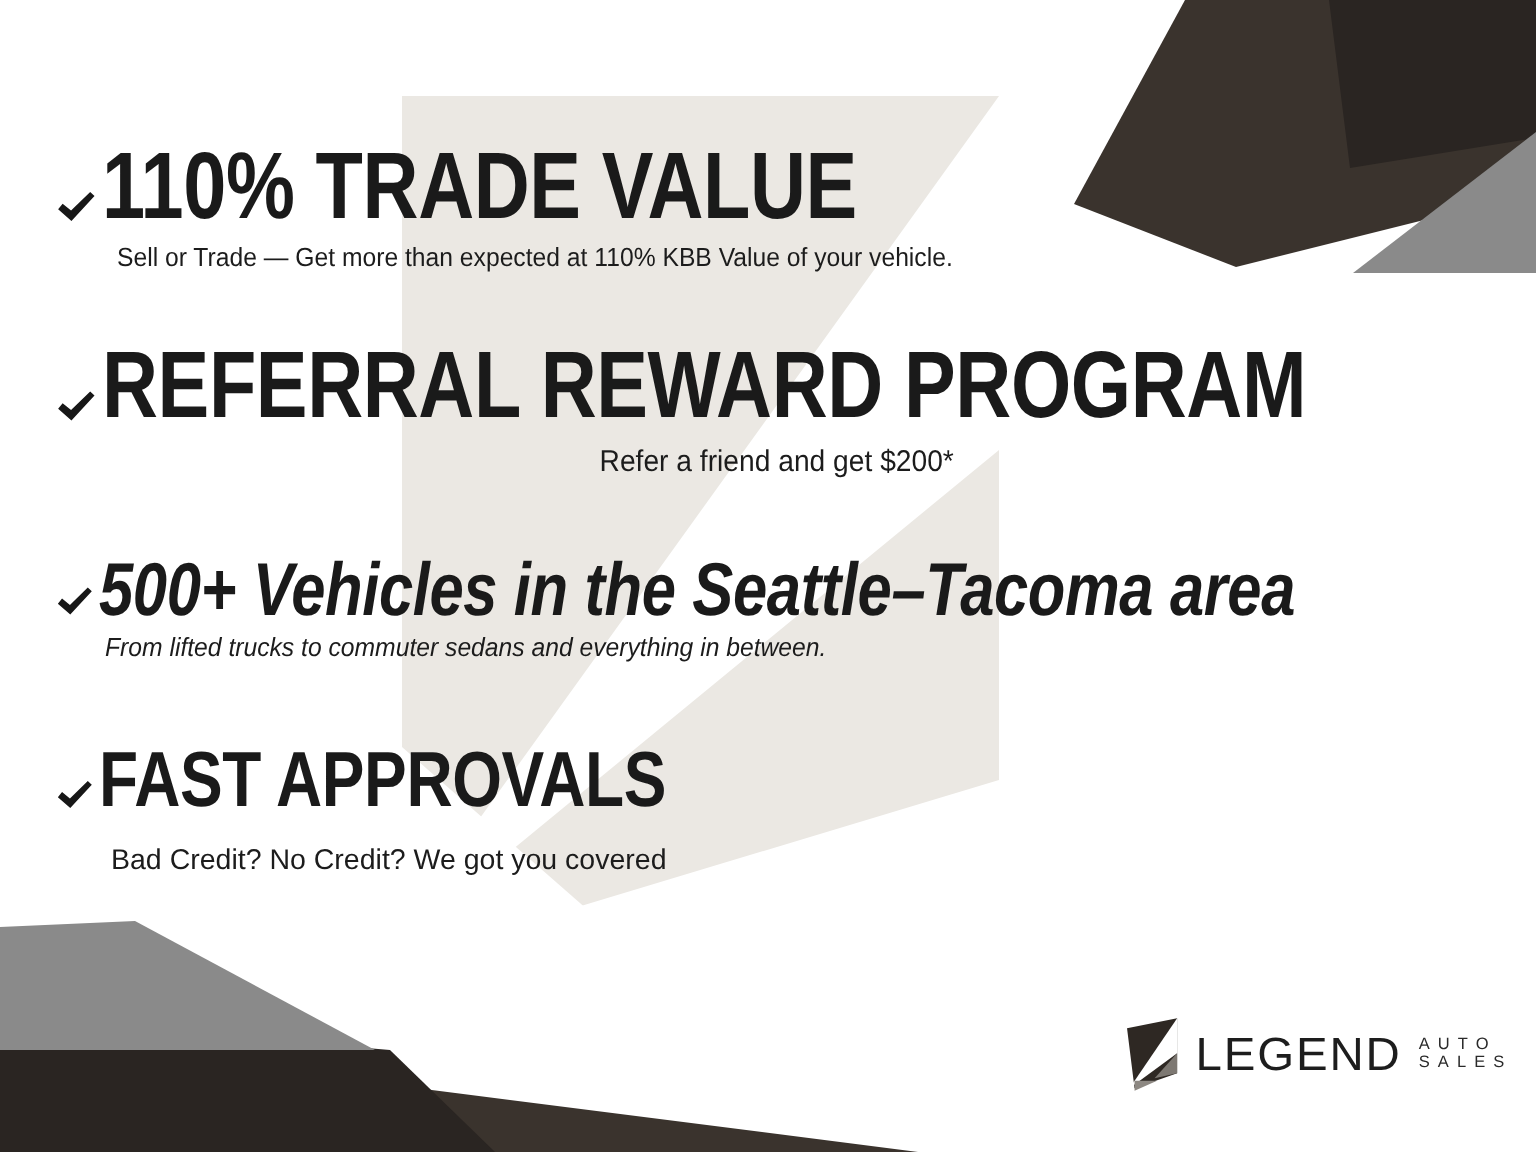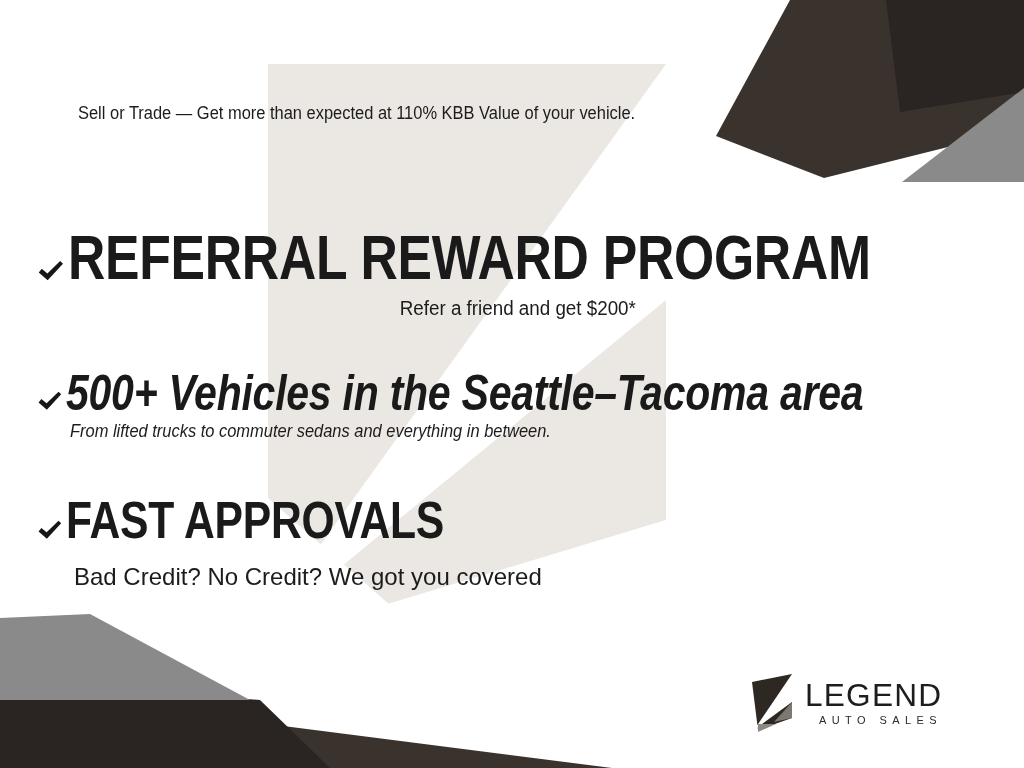--- a/index.html
+++ b/index.html
@@ -83,39 +83,39 @@
   #feature-1 .headline { font-size:63px; }
   #feature-1 .subtitle { font-size:20px; margin:10px 0 0 40px; }
 
   #feature-2 { top:370px;font-style:italic; }
   #feature-2 .headline { font-size:50px; }
   #feature-2 .subtitle { font-size:17.5px; margin:5px 0 0 34px; }
 
   #feature-3 { top:497px; }
   #feature-3 .headline { font-size:52px; }
   #feature-3 .subtitle {
-    font-size:24px;
+    font-size:19px;
     margin:18px 0 0 38px;
     transform:scaleX(1);
   }
   #feature-2 .check-icon, #feature-3 .check-icon { width:28px; height:28px; }
   #feature-2 .check-icon svg, #feature-3 .check-icon svg { width:28px; height:28px; }
 
   
   #brand-logo {
     position:absolute;
     left:748px;
     top:672px;
     display:flex;
     align-items:center;
     gap:9px;
     z-index:6;
   }
   #logo-mark { display:block; width:48px; height:62px; }
-  .logo-text-block { display:flex; flex-direction:column; }
+  .logo-text-block { display:flex; flex-direction:row; }
   #logo-wordmark {
     font-family:"Liberation Sans", sans-serif;
     font-size:31px;
     font-weight:normal;
     letter-spacing:1.2px;
     color:#1d1d1d;
     line-height:1.02;
     transform:scaleX(1.02);
     transform-origin:left center;
   }
@@ -147,20 +147,28 @@
     <polygon points="1024,88 1024,182 902,182" fill="#8a8a8a"></polygon>
 
     <polygon points="0,690 612,768 0,768" fill="#3a332d"></polygon>
     <polygon points="0,678 260,700 330,768 0,768" fill="#2a2522"></polygon>
     <polygon points="0,618 90,614 250,700 0,700" fill="#8a8a8a"></polygon>
   </svg>
 
   <div id="content">
 
     <div class="feature" id="feature-0">
+      <div class="feature-headline-row">
+        <span class="check-icon">
+          <svg viewBox="0 0 24 24" aria-hidden="true">
+            <path d="M2.2 12.4 L4.6 9.4 L9.1 13.1 L19.3 3.2 L21.6 5.3 L9.3 18.6 Z" fill="currentColor"></path>
+          </svg>
+        </span>
+        <span class="headline">110% TRADE VALUE</span>
+      </div>
       <div class="subtitle">Sell or Trade — Get more than expected at 110% KBB Value of your vehicle.</div>
     </div>
 
     <div class="feature" id="feature-1">
       <div class="feature-headline-row">
         <span class="check-icon">
           <svg viewBox="0 0 24 24" aria-hidden="true">
             <path d="M2.2 12.4 L4.6 9.4 L9.1 13.1 L19.3 3.2 L21.6 5.3 L9.3 18.6 Z" fill="currentColor"></path>
           </svg>
         </span>

